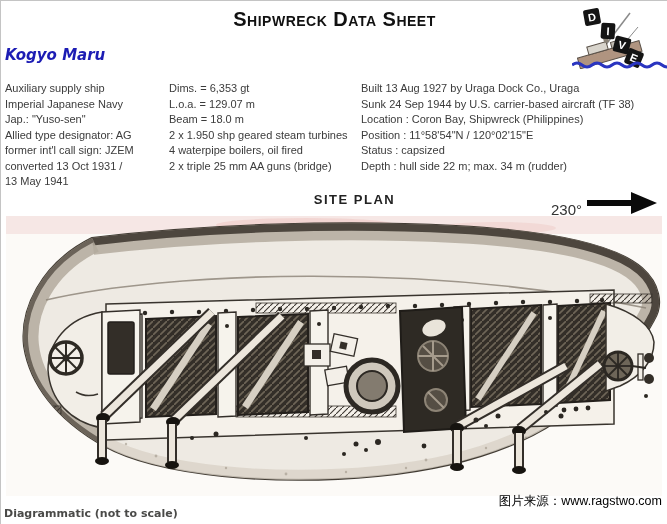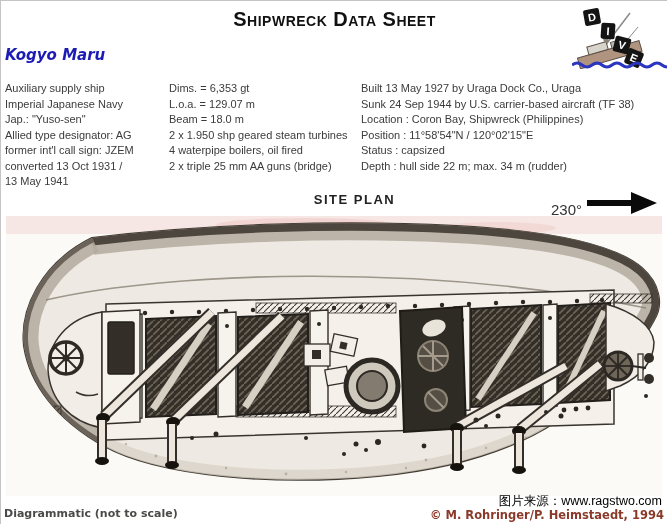--- a/index.html
+++ b/index.html
@@ -97,21 +97,21 @@
   <div class="info-col col2">
     <div class="info-line">Dims. = 6,353 gt</div>
     <div class="info-line">L.o.a. = 129.07 m</div>
     <div class="info-line">Beam = 18.0 m</div>
     <div class="info-line">2 x 1.950 shp geared steam turbines</div>
     <div class="info-line">4 waterpipe boilers, oil fired</div>
     <div class="info-line">2 x triple 25 mm AA guns (bridge)</div>
   </div>
 
   <div class="info-col col3">
-    <div class="info-line">Built 13 May 1927 by Uraga Dock Co., Uraga</div>
+    <div class="info-line">Built 13 Aug 1927 by Uraga Dock Co., Uraga</div>
     <div class="info-line">Sunk 24 Sep 1944 by U.S. carrier-based aircraft (TF 38)</div>
     <div class="info-line">Location : Coron Bay, Shipwreck (Philippines)</div>
     <div class="info-line">Position : 11°58'54"N / 120°02'15"E</div>
     <div class="info-line">Status : capsized</div>
     <div class="info-line">Depth : hull side 22 m; max. 34 m (rudder)</div>
   </div>
 
   <div class="siteplan-label">SITE PLAN</div>
   <div class="heading-deg">230°</div>
   <svg class="heading-arrow" viewBox="0 0 72 28">
@@ -325,15 +325,14 @@
           <circle cx="555" cy="200" r="2.5"></circle>
           <circle cx="640" cy="180" r="2"></circle>
       <circle cx="186" cy="222" r="2"></circle>
           <circle cx="418" cy="230" r="2.4"></circle>
     </g>
   </svg>
   </div>
 
   <div class="footer-note">Diagrammatic (not to scale)</div>
   <div class="footer-source">图片来源：www.ragstwo.com</div>
-  <div class="footer-copy">© M. Rohringer/P. Heimstaedt, 1994</div>
 
 </div>
 
 </body></html>

